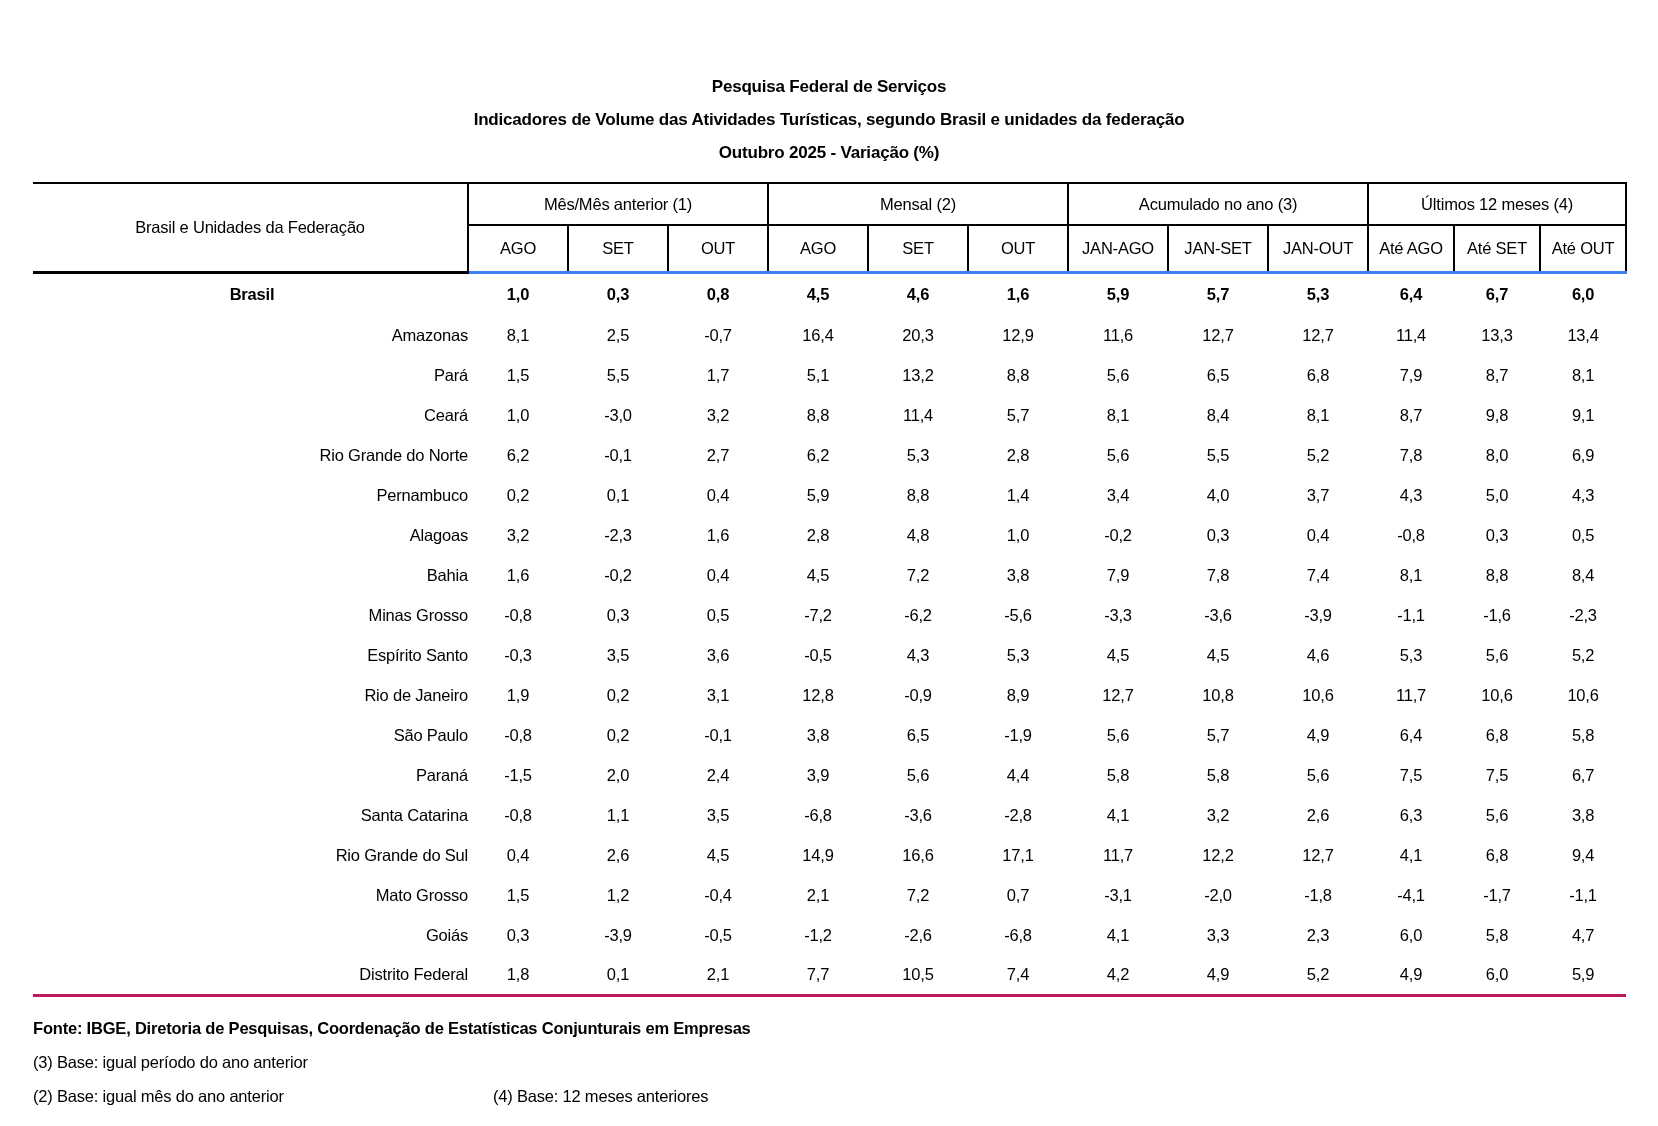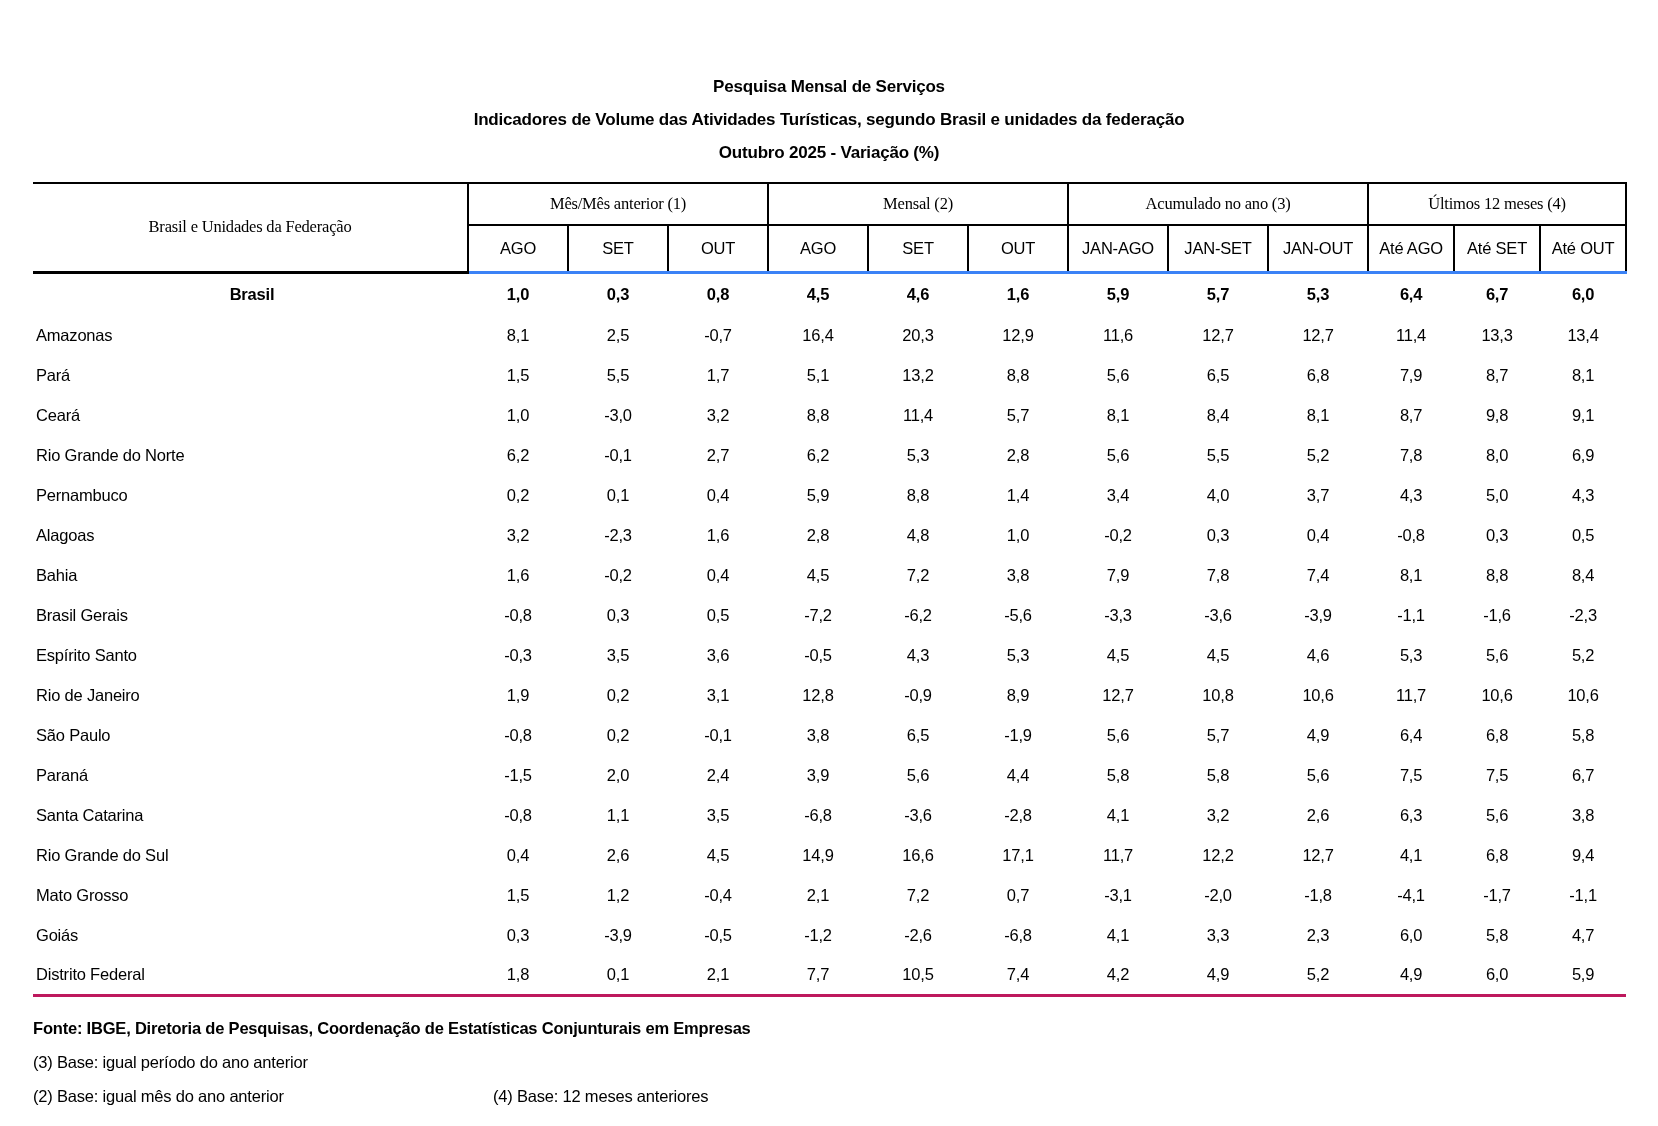--- a/index.html
+++ b/index.html
@@ -28,21 +28,21 @@
     table-layout: fixed;
     margin-left: 33px;
     margin-top: 13px;
     width: 1594px;
   }
   thead th {
     font-weight: normal;
     font-size: 16.5px;
     background: #fff;
   }
-  thead tr:first-child th { border-top: 2px solid #000; font-family: Liberation Serif, serif; }
+  thead tr:first-child th { border-top: 2px solid #000; }
   thead th.rowhead {
     border-right: 2px solid #000;
     border-bottom: 3px solid #000;
     text-align: center;
     vertical-align: middle;
   }
   thead th.group {
     border-left: 2px solid #000;
     border-bottom: 2px solid #000;
     height: 42px;
@@ -58,39 +58,39 @@
   }
   thead tr th:last-child { border-right: 2px solid #000; }
 
   tbody td {
     font-size: 16.5px;
     height: 40px;
     vertical-align: middle;
   }
   tbody tr:first-child td { height: 43px; }
   tbody tr:last-child td { border-bottom: 3px solid #be185d; }
-  td.name { text-align: left; padding-left: 3px; white-space: nowrap; }
+  td.name { text-align: right; padding-left: 3px; white-space: nowrap; }
   td.name.center { text-align: center; }
   td.val { text-align: center; }
   tr.bold-row td { font-weight: bold; }
 
   
   .footer { margin-left: 33px; margin-top: 14px; font-size: 16.5px; }
   .footer .source { line-height: 34px; font-weight: bold; }
   .notes-row { display: flex; line-height: 34px; }
   .notes-row .left { width: 460px; white-space: nowrap; }
   .notes-row .right { white-space: nowrap; }
 </style>
 </head>
 <body>
 
 <div class="page">
 
   <header class="titles">
-    <div>Pesquisa Mensal de Serviços</div>
+    <div>Pesquisa Federal de Serviços</div>
     <div>Indicadores de Volume das Atividades Turísticas, segundo Brasil e unidades da federação</div>
     <div>Outubro 2025 - Variação (%)</div>
   </header>
 
   <table class="data-table">
     <colgroup>
       <col style="width:435px">
       <col style="width:100px">
         <col style="width:100px">
         <col style="width:100px">
@@ -242,21 +242,21 @@
           <td class="val">7,2</td>
           <td class="val">3,8</td>
           <td class="val">7,9</td>
           <td class="val">7,8</td>
           <td class="val">7,4</td>
           <td class="val">8,1</td>
           <td class="val">8,8</td>
           <td class="val">8,4</td>
         </tr>
         <tr>
-          <td class="name">Brasil Gerais</td>
+          <td class="name">Minas Grosso</td>
           <td class="val">-0,8</td>
           <td class="val">0,3</td>
           <td class="val">0,5</td>
           <td class="val">-7,2</td>
           <td class="val">-6,2</td>
           <td class="val">-5,6</td>
           <td class="val">-3,3</td>
           <td class="val">-3,6</td>
           <td class="val">-3,9</td>
           <td class="val">-1,1</td>

